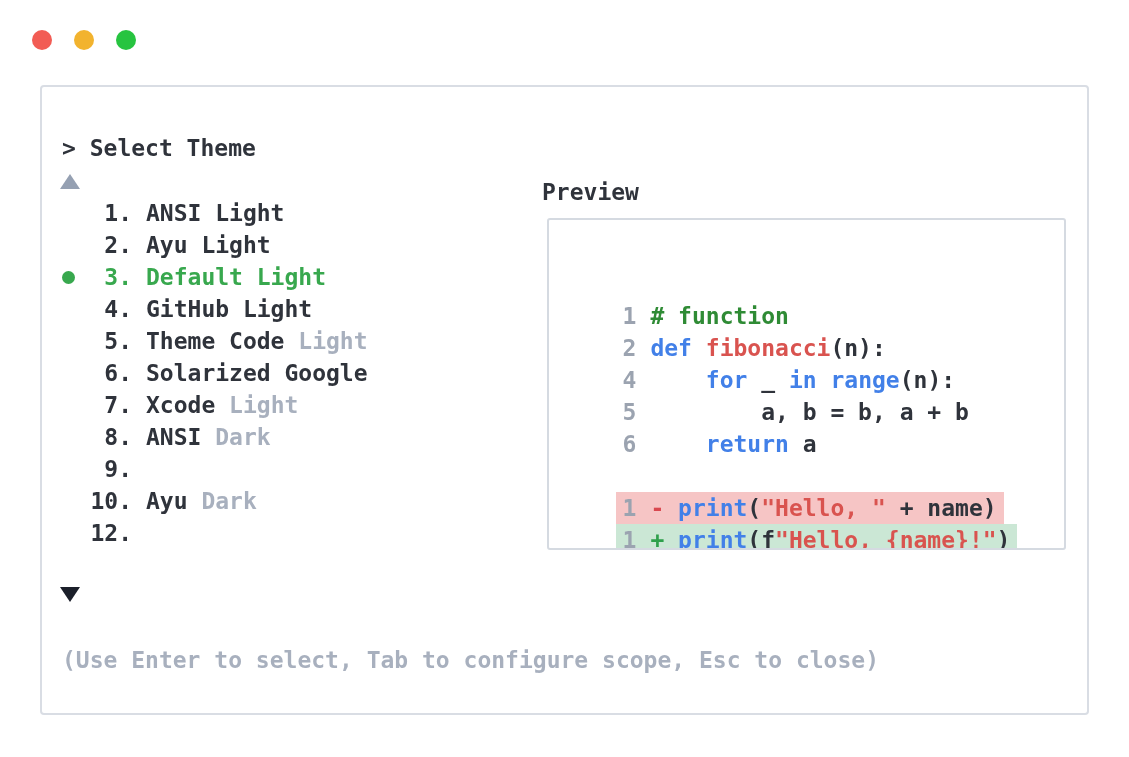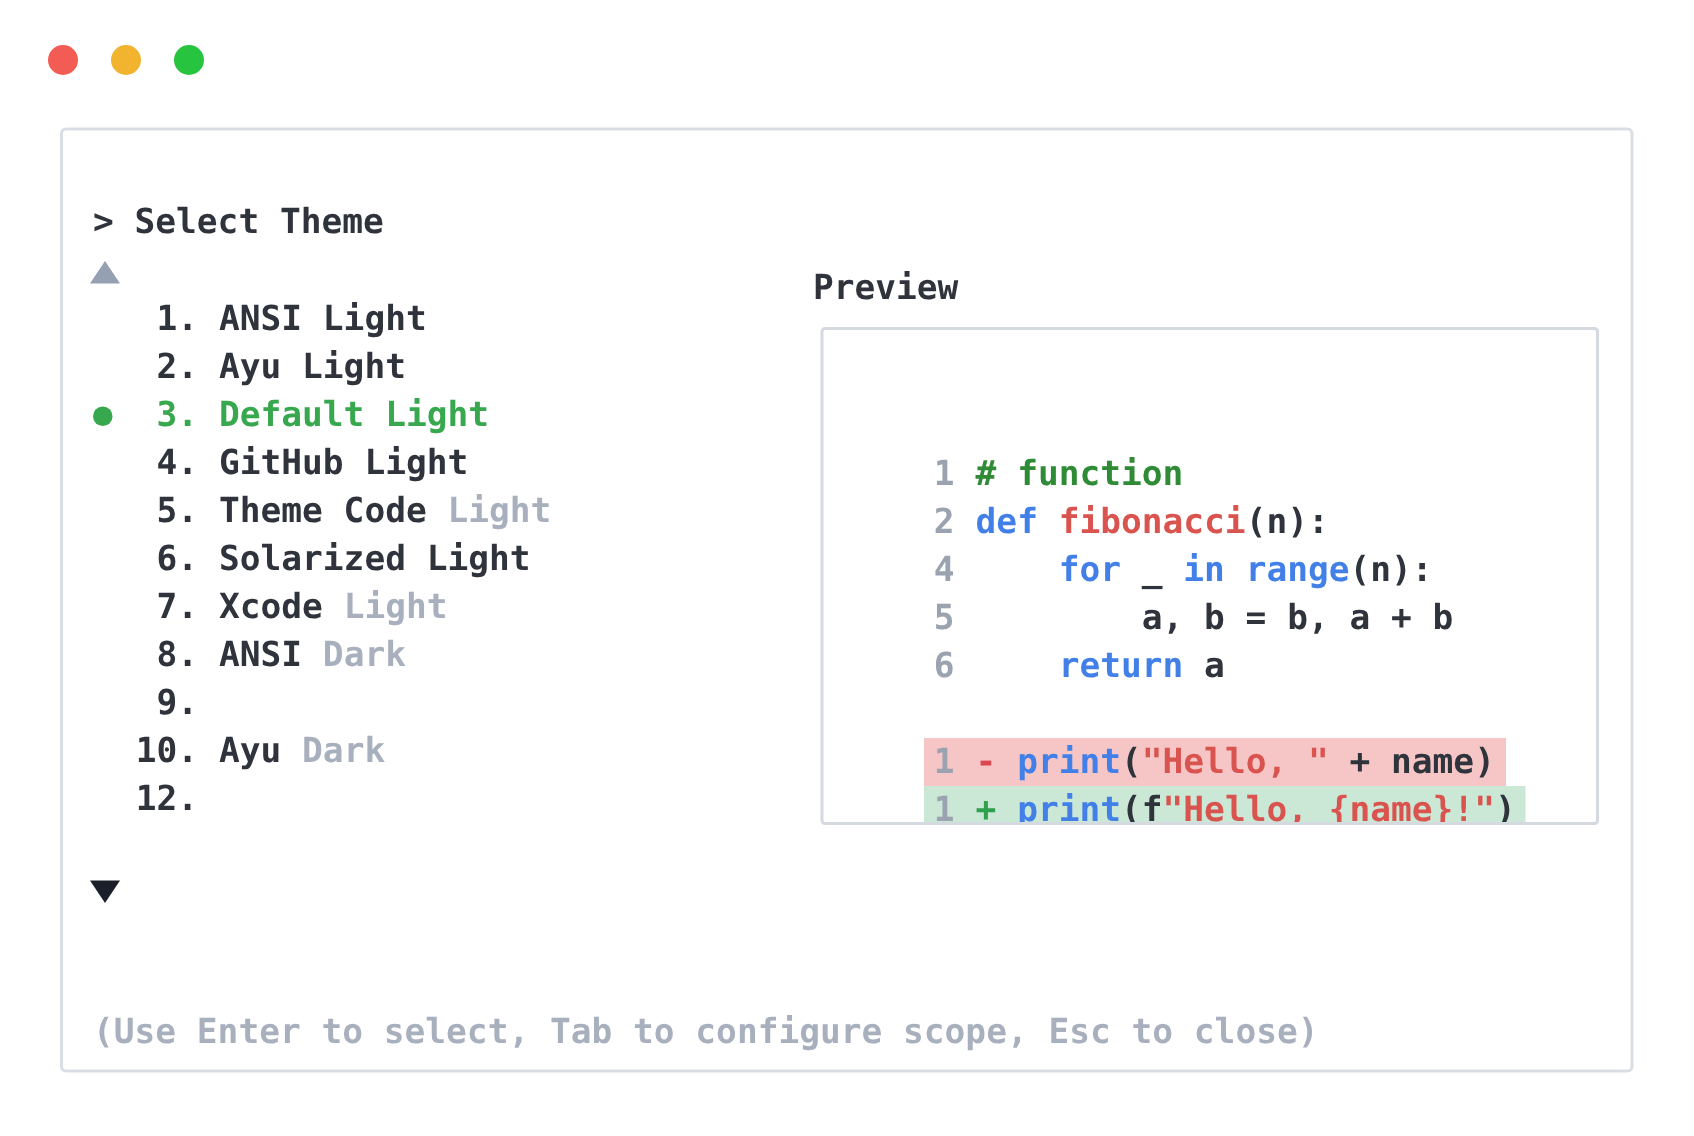--- a/index.html
+++ b/index.html
@@ -103,21 +103,21 @@
     margin-left: 14px;
     white-space: pre;
   }
   .theme-row .muted-part { color: var(--muted); margin-top: 32px; }
   .theme-row.selected,
   .theme-row.selected .muted-part { color: var(--accent-green); }
 
   .hint {
     position: absolute;
     left: 20px;
-    top: 585px;
+    top: 557px;
     line-height: 32px;
     color: var(--muted);
     white-space: pre;
   }
 
   
   .preview-title {
     position: absolute;
     left: 500px;
     top: 45px;
@@ -203,21 +203,21 @@
     <span class="label"><span class="main-part">GitHub Light</span><span class="muted-part"></span></span>
   </li>
       <li class="theme-row">
     <span class="bullet"></span>
     <span class="num">5.</span>
     <span class="label"><span class="main-part">Theme Code</span><span class="muted-part"> Light</span></span>
   </li>
       <li class="theme-row">
     <span class="bullet"></span>
     <span class="num">6.</span>
-    <span class="label"><span class="main-part">Solarized Light</span><span class="muted-part"></span></span>
+    <span class="label"><span class="main-part">Solarized Google</span><span class="muted-part"></span></span>
   </li>
       <li class="theme-row">
     <span class="bullet"></span>
     <span class="num">7.</span>
     <span class="label"><span class="main-part">Xcode</span><span class="muted-part"> Light</span></span>
   </li>
       <li class="theme-row">
     <span class="bullet"></span>
     <span class="num">8.</span>
     <span class="label"><span class="main-part">ANSI</span><span class="muted-part"> Dark</span></span>

